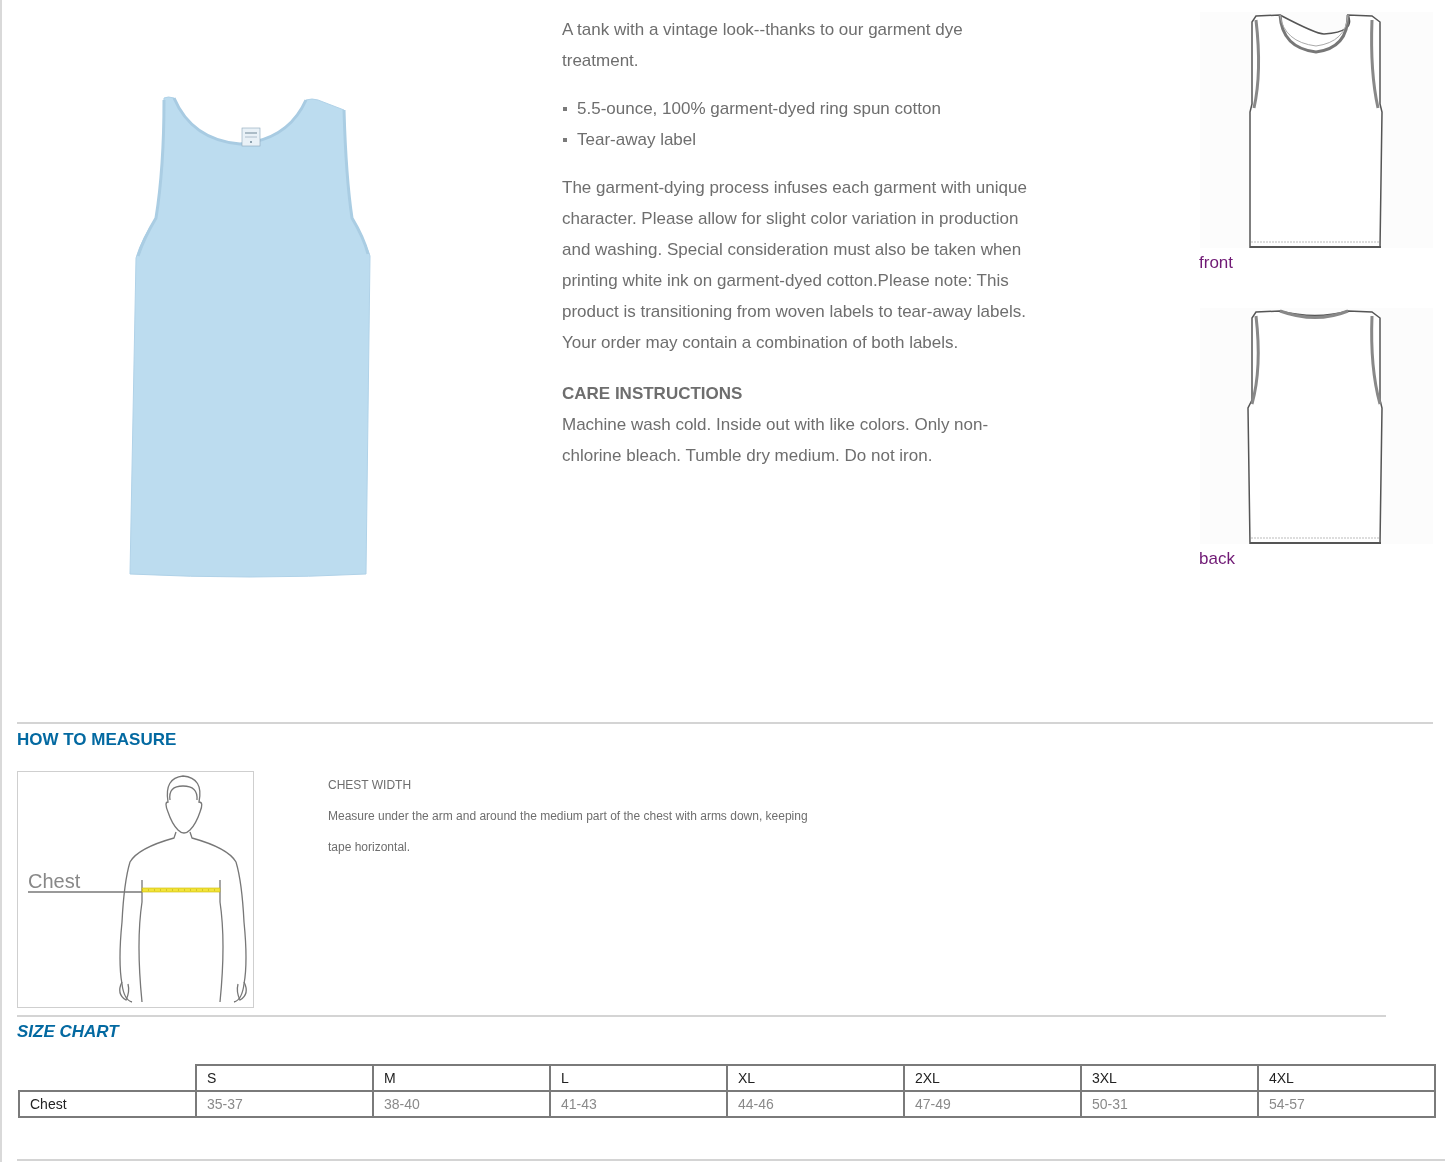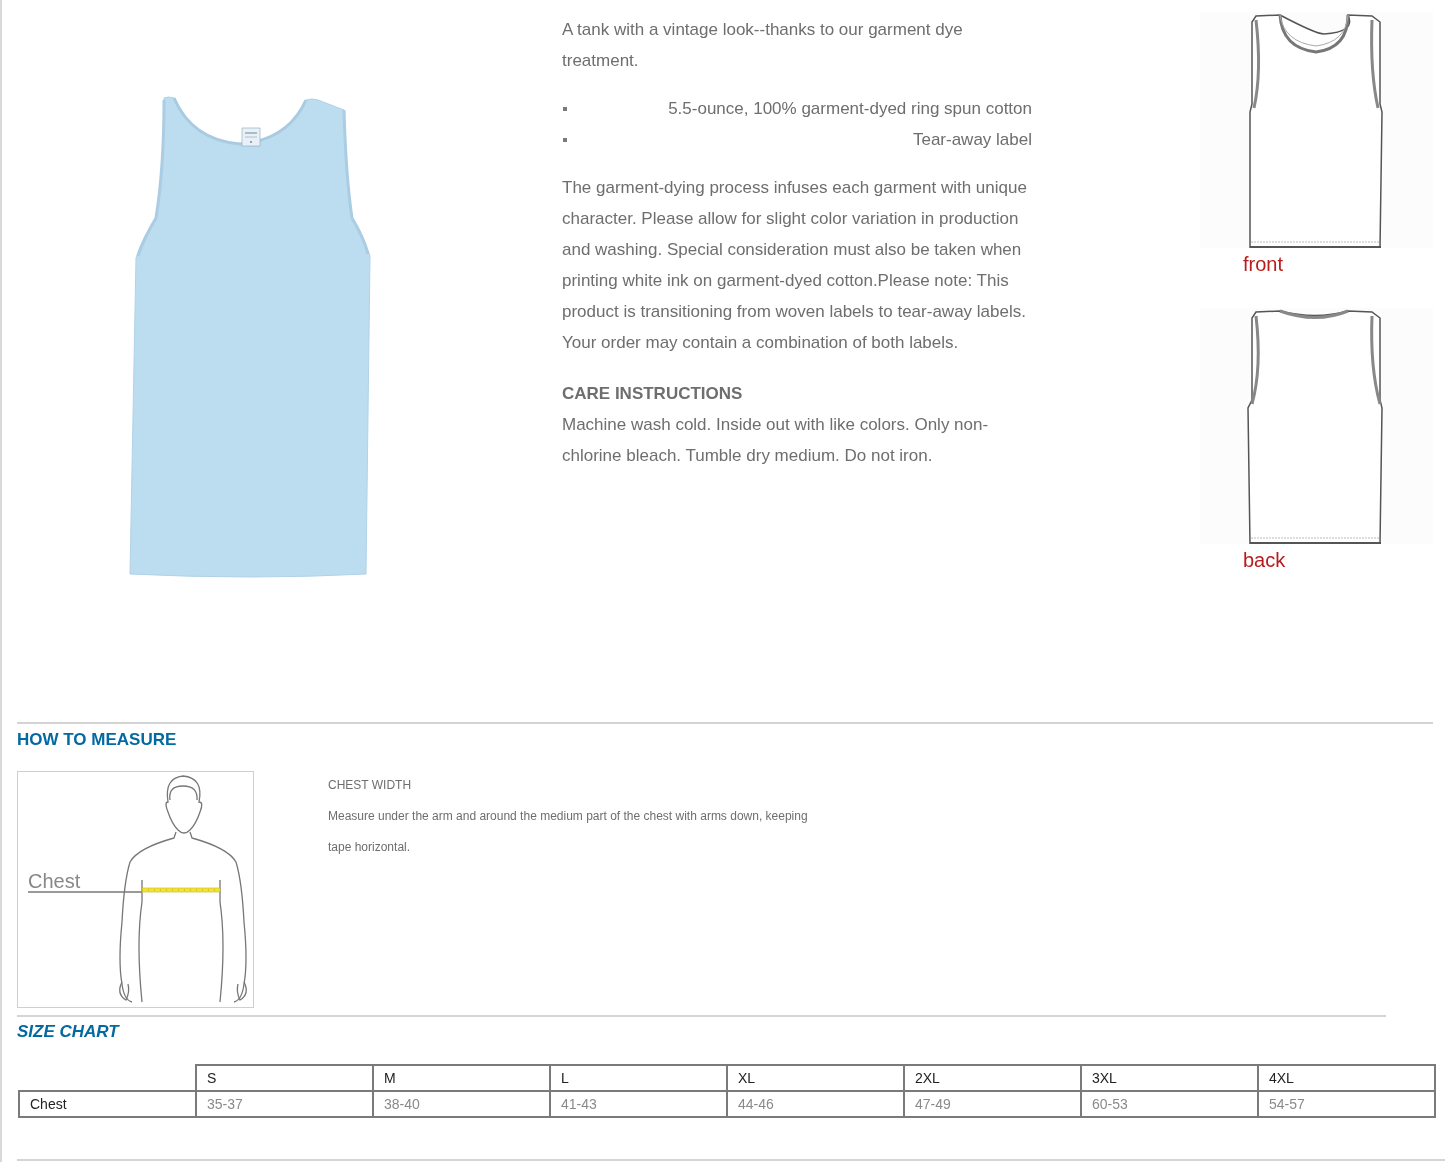--- a/index.html
+++ b/index.html
@@ -9,29 +9,29 @@
   }
   .left-rule { position: absolute; left: 0; top: 0; width: 2px; height: 1162px; background: #d9d9d9; }
 
   
   .product-photo { position: absolute; left: 112px; top: 88px; width: 276px; height: 500px; }
 
   
   .desc { position: absolute; left: 562px; top: 14px; width: 470px; font-size: 17px; line-height: 31px; color: #6e6e6e; }
   .desc p { margin: 0; }
   .desc ul { list-style: none; margin: 17px 0 17px 0; padding: 0; }
-  .desc li { position: relative; padding-left: 15px; text-align: right; }
+  .desc li { position: relative; padding-left: 15px; }
   .desc li::before { content: ""; position: absolute; left: 1px; top: 14px; width: 4px; height: 4px; background: #7a7a7a; }
   .desc .care-head { font-weight: bold; color: #6e6e6e; margin-top: 20px; }
 
   
   .flat { position: absolute; left: 1200px; width: 233px; height: 236px; background: #fcfcfc; }
   .flat-front { top: 12px; }
   .flat-back { top: 308px; }
-  .flat-label { position: absolute; left: 1243px; font-size: 20px; color: #b91c1c; }
+  .flat-label { position: absolute; left: 1199px; font-size: 17px; color: #701a75; }
   .flat-label.front { top: 253px; }
   .flat-label.back { top: 549px; }
 
   
   .hr { position: absolute; height: 2px; background: #d4d4d4; }
   .hr1 { left: 17px; top: 722px; width: 1416px; }
   .hr2 { left: 17px; top: 1015px; width: 1369px; }
   .hr3 { left: 17px; top: 1159px; width: 1428px; }
 
   .section-title { position: absolute; left: 17px; font-size: 17px; font-weight: bold; color: #0369a1; }
@@ -161,19 +161,19 @@
     </tr>
   </thead>
   <tbody>
     <tr>
       <td class="row-label">Chest</td>
       <td class="val">35-37</td>
       <td class="val">38-40</td>
       <td class="val">41-43</td>
       <td class="val">44-46</td>
       <td class="val">47-49</td>
-      <td class="val">60-53</td>
+      <td class="val">50-31</td>
       <td class="val">54-57</td>
     </tr>
   </tbody>
 </table>
 
 <div class="hr hr3"></div>
 
 </body></html>

